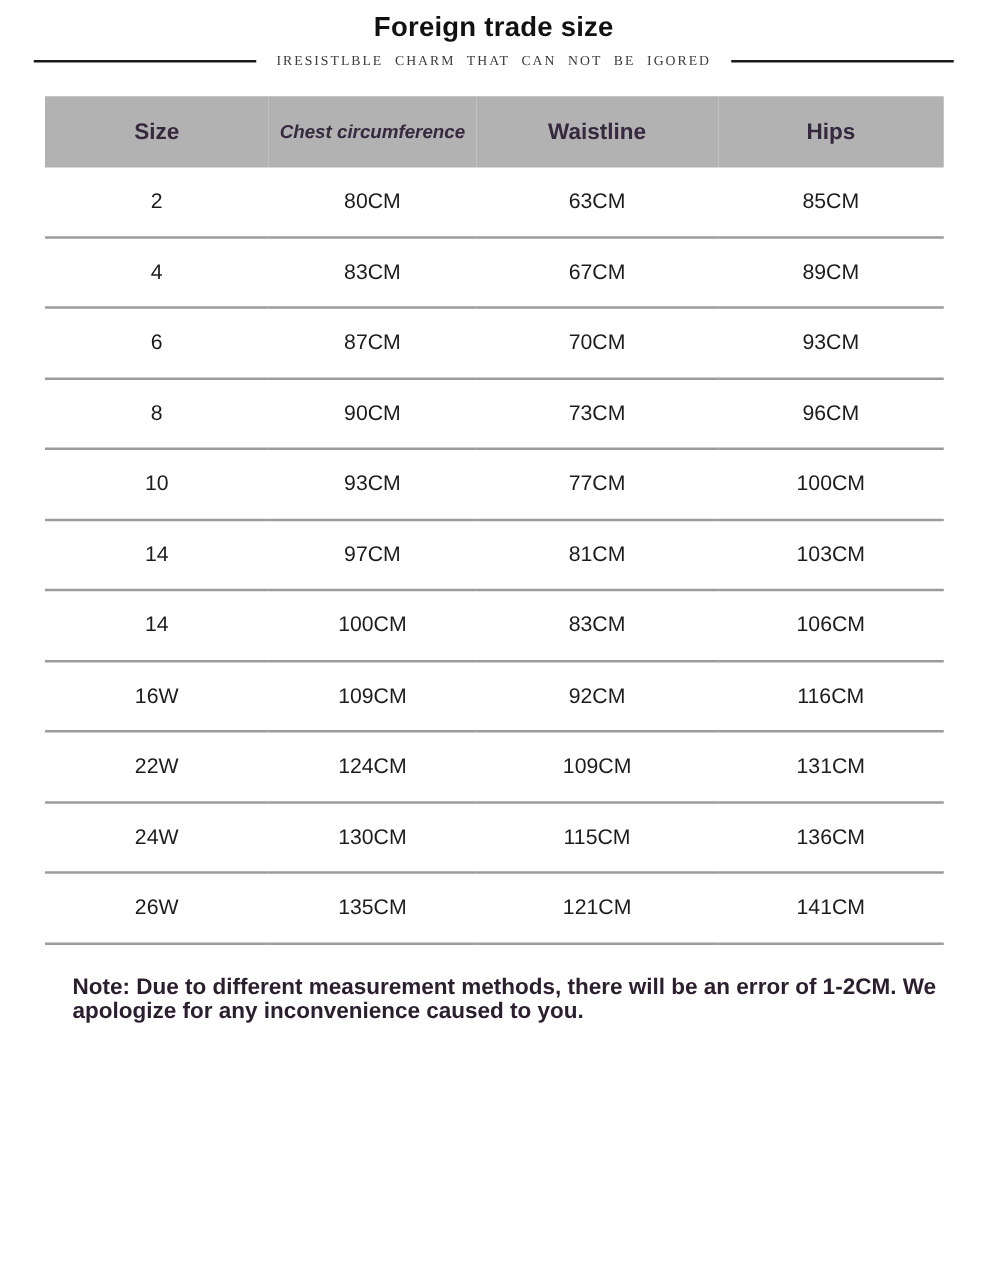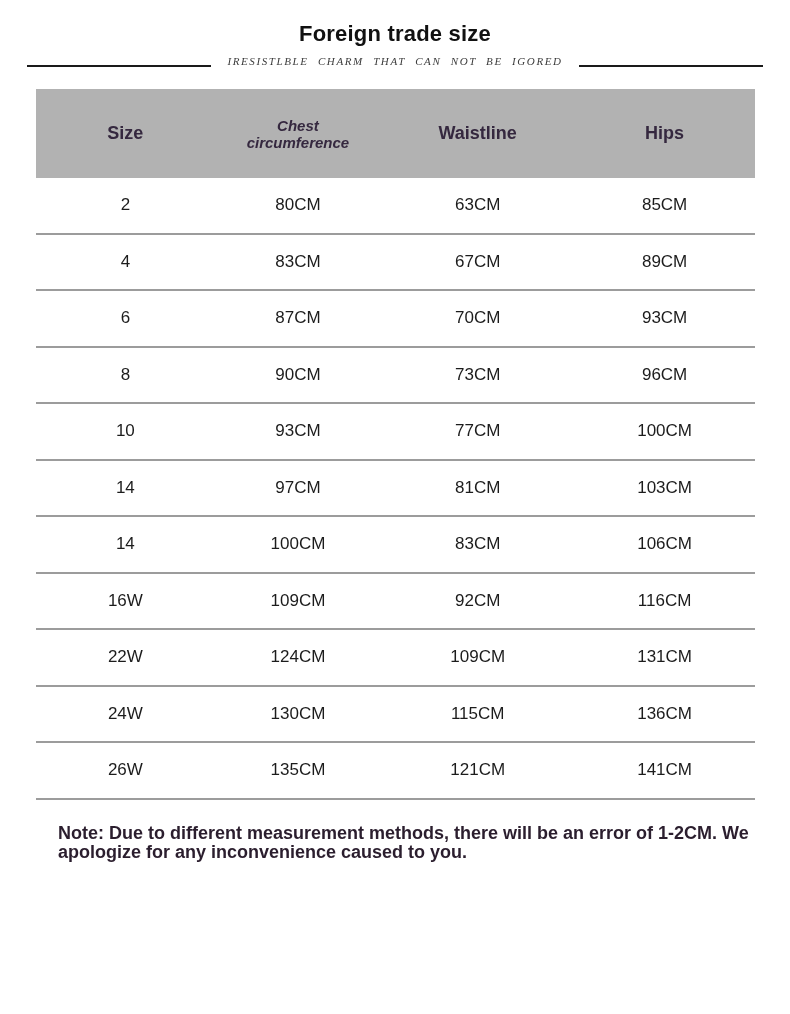--- a/index.html
+++ b/index.html
@@ -12,32 +12,31 @@
     position: relative;
     width: 790px;
     height: 1014px;
     background: #ffffff;
     overflow: hidden;
   }
 
   
   .title {
     margin: 0;
-    padding-top: 21px;
+    padding-top: 9px;
     text-align: center;
     font-size: 22px;
     font-weight: bold;
     letter-spacing: 0.2px;
     color: #111111;
   }
   .subtitle-row {
     display: flex;
-    align-items: flex-end;
+    align-items: center;
     margin: 8px 27px 0 27px;
-    font-style: italic;
   }
   .subtitle-line {
     flex: 1;
     height: 0;
     border-top: 2px solid #1a1a1a;
   }
   .subtitle-text {
     padding: 0 16px;
     font-family: "Liberation Serif", serif;
     font-size: 11px;
@@ -59,21 +58,21 @@
   .size-table col.c3 { width: 27%; }
   .size-table col.c4 { width: 25%; }
 
   .size-table thead th {
     background: var(--header-bg, #b2b2b2);
     color: var(--header-text, #35283f);
     height: 57px;
     font-weight: bold;
     font-size: 18px;
     vertical-align: middle;
-    padding: 16px;
+    padding: 0;
   }
   .size-table thead th.th-chest { font-size: 15px; font-style: italic; }
 
   .size-table tbody td {
     height: 54.5px;
     text-align: center;
     vertical-align: middle;
     font-size: 17px;
     color: var(--body-text, #1c1c1c);
     border-bottom: 2px solid var(--row-divider, #9c9c9c);

